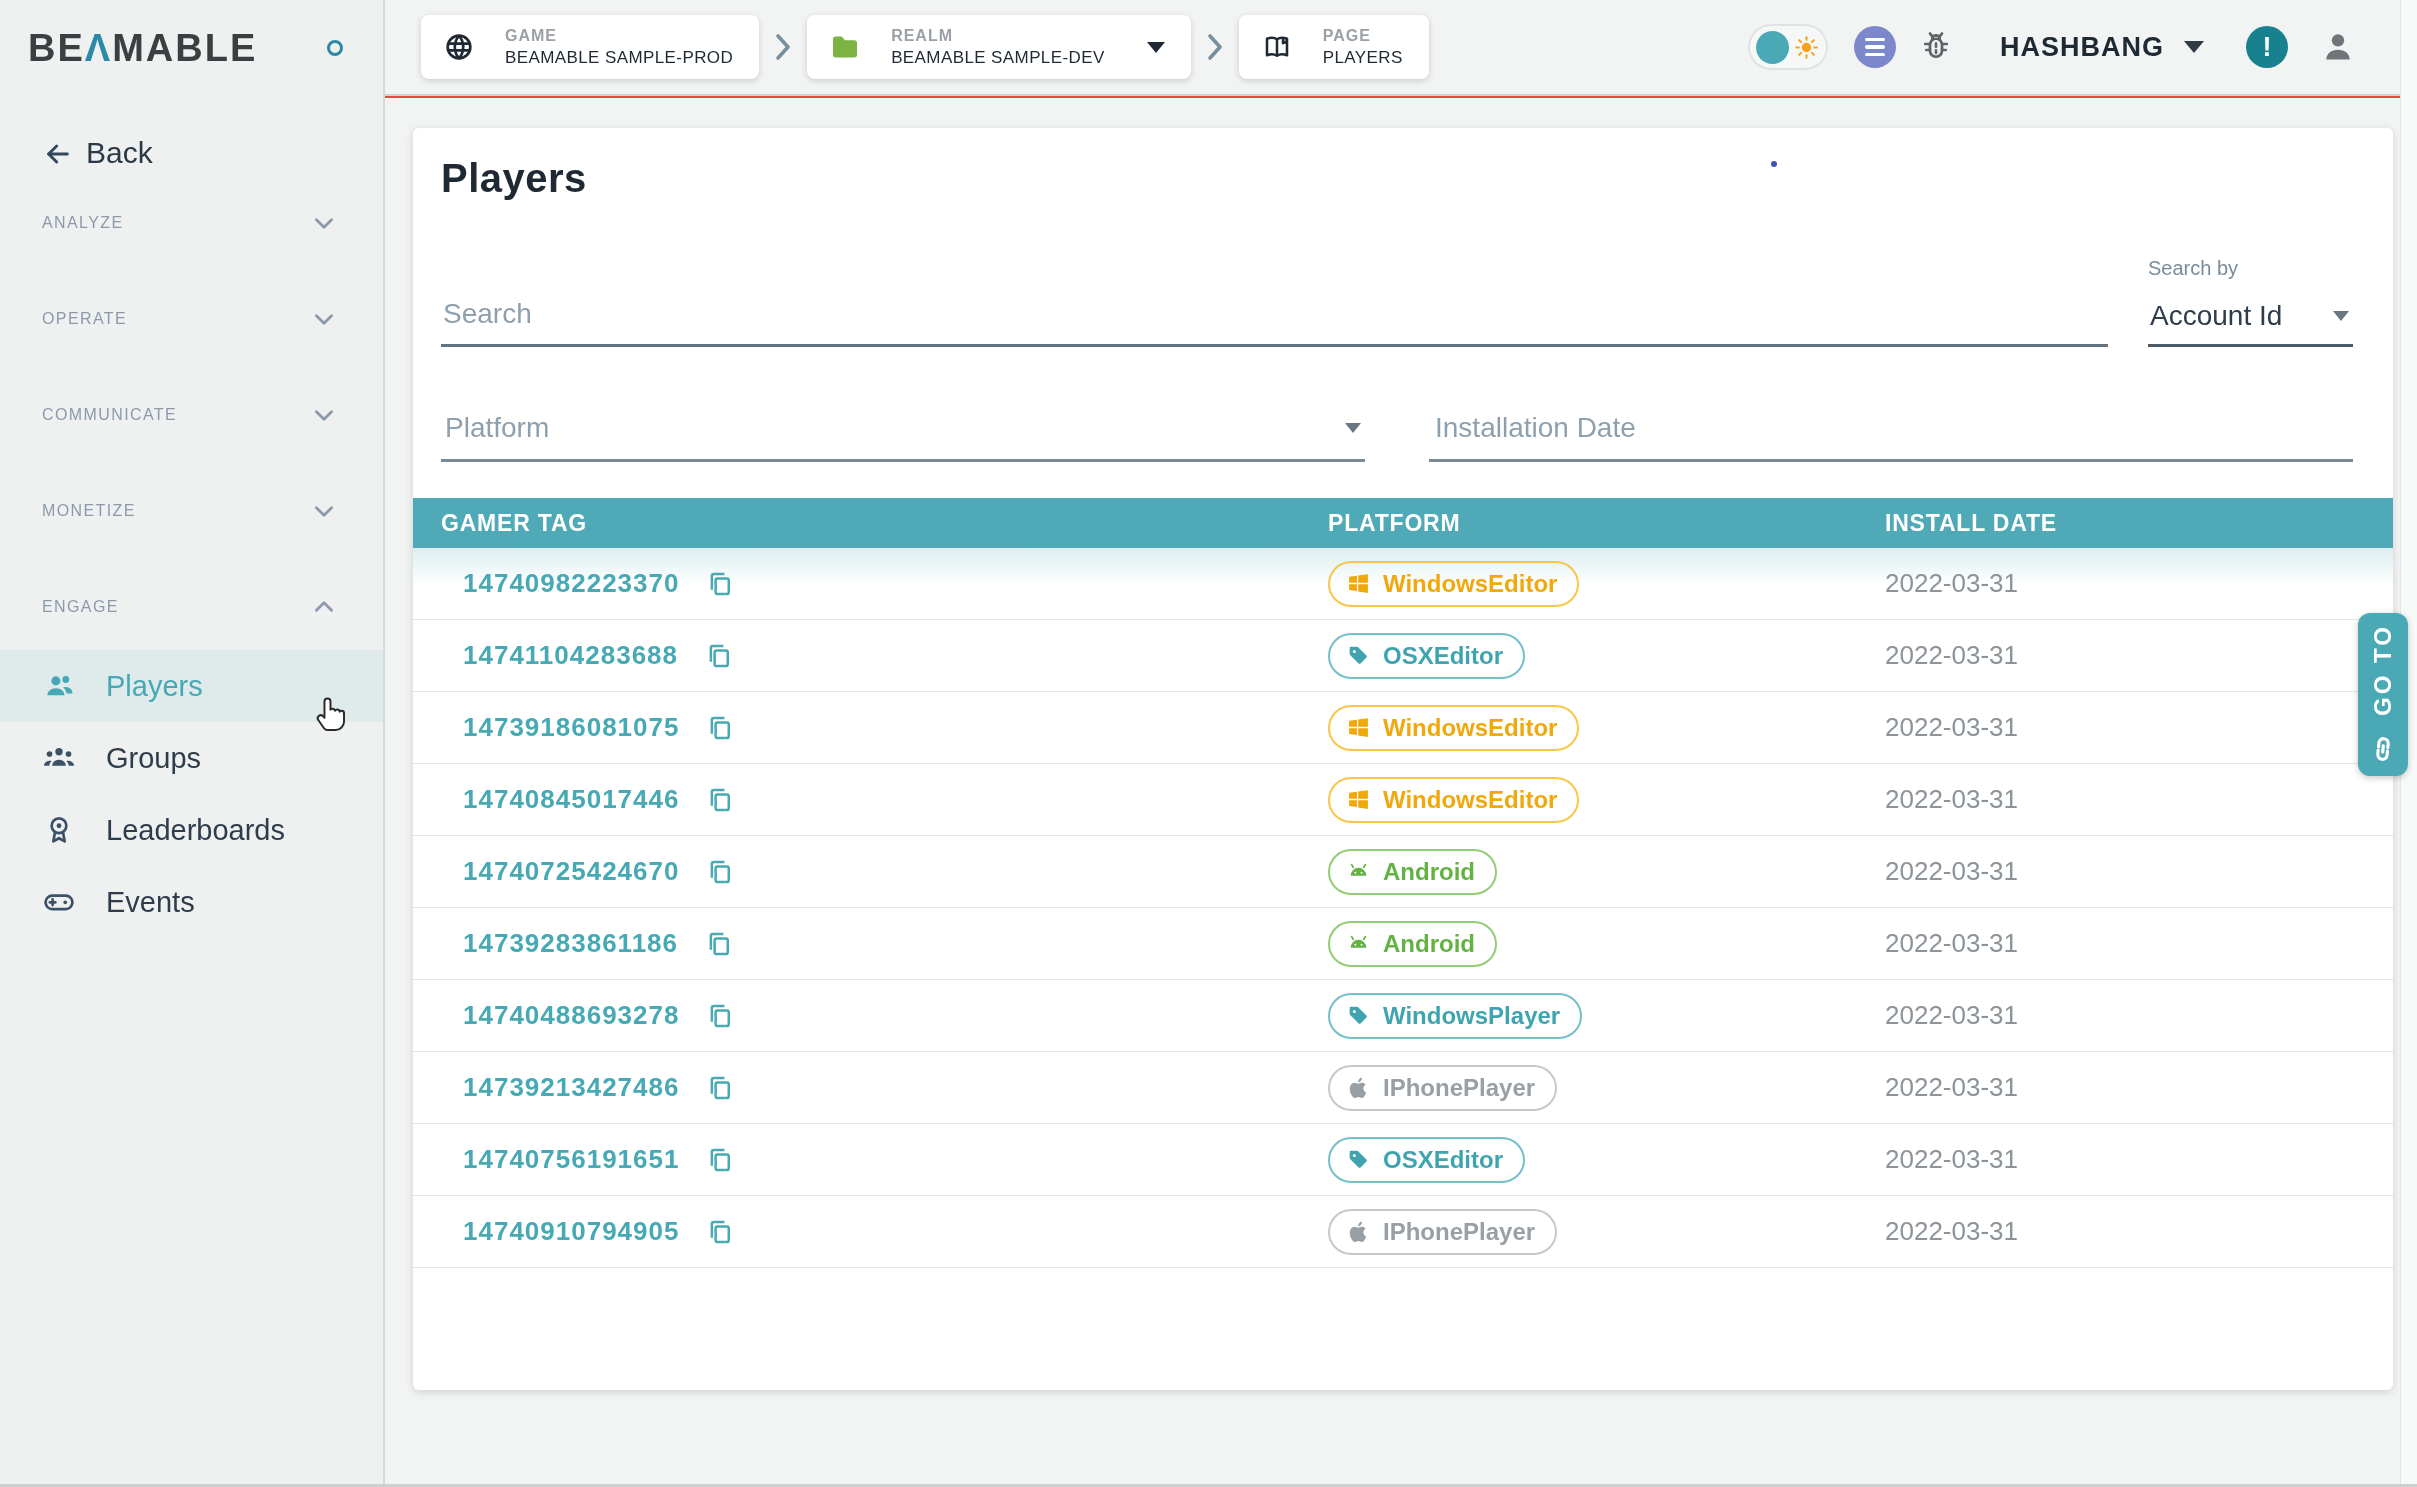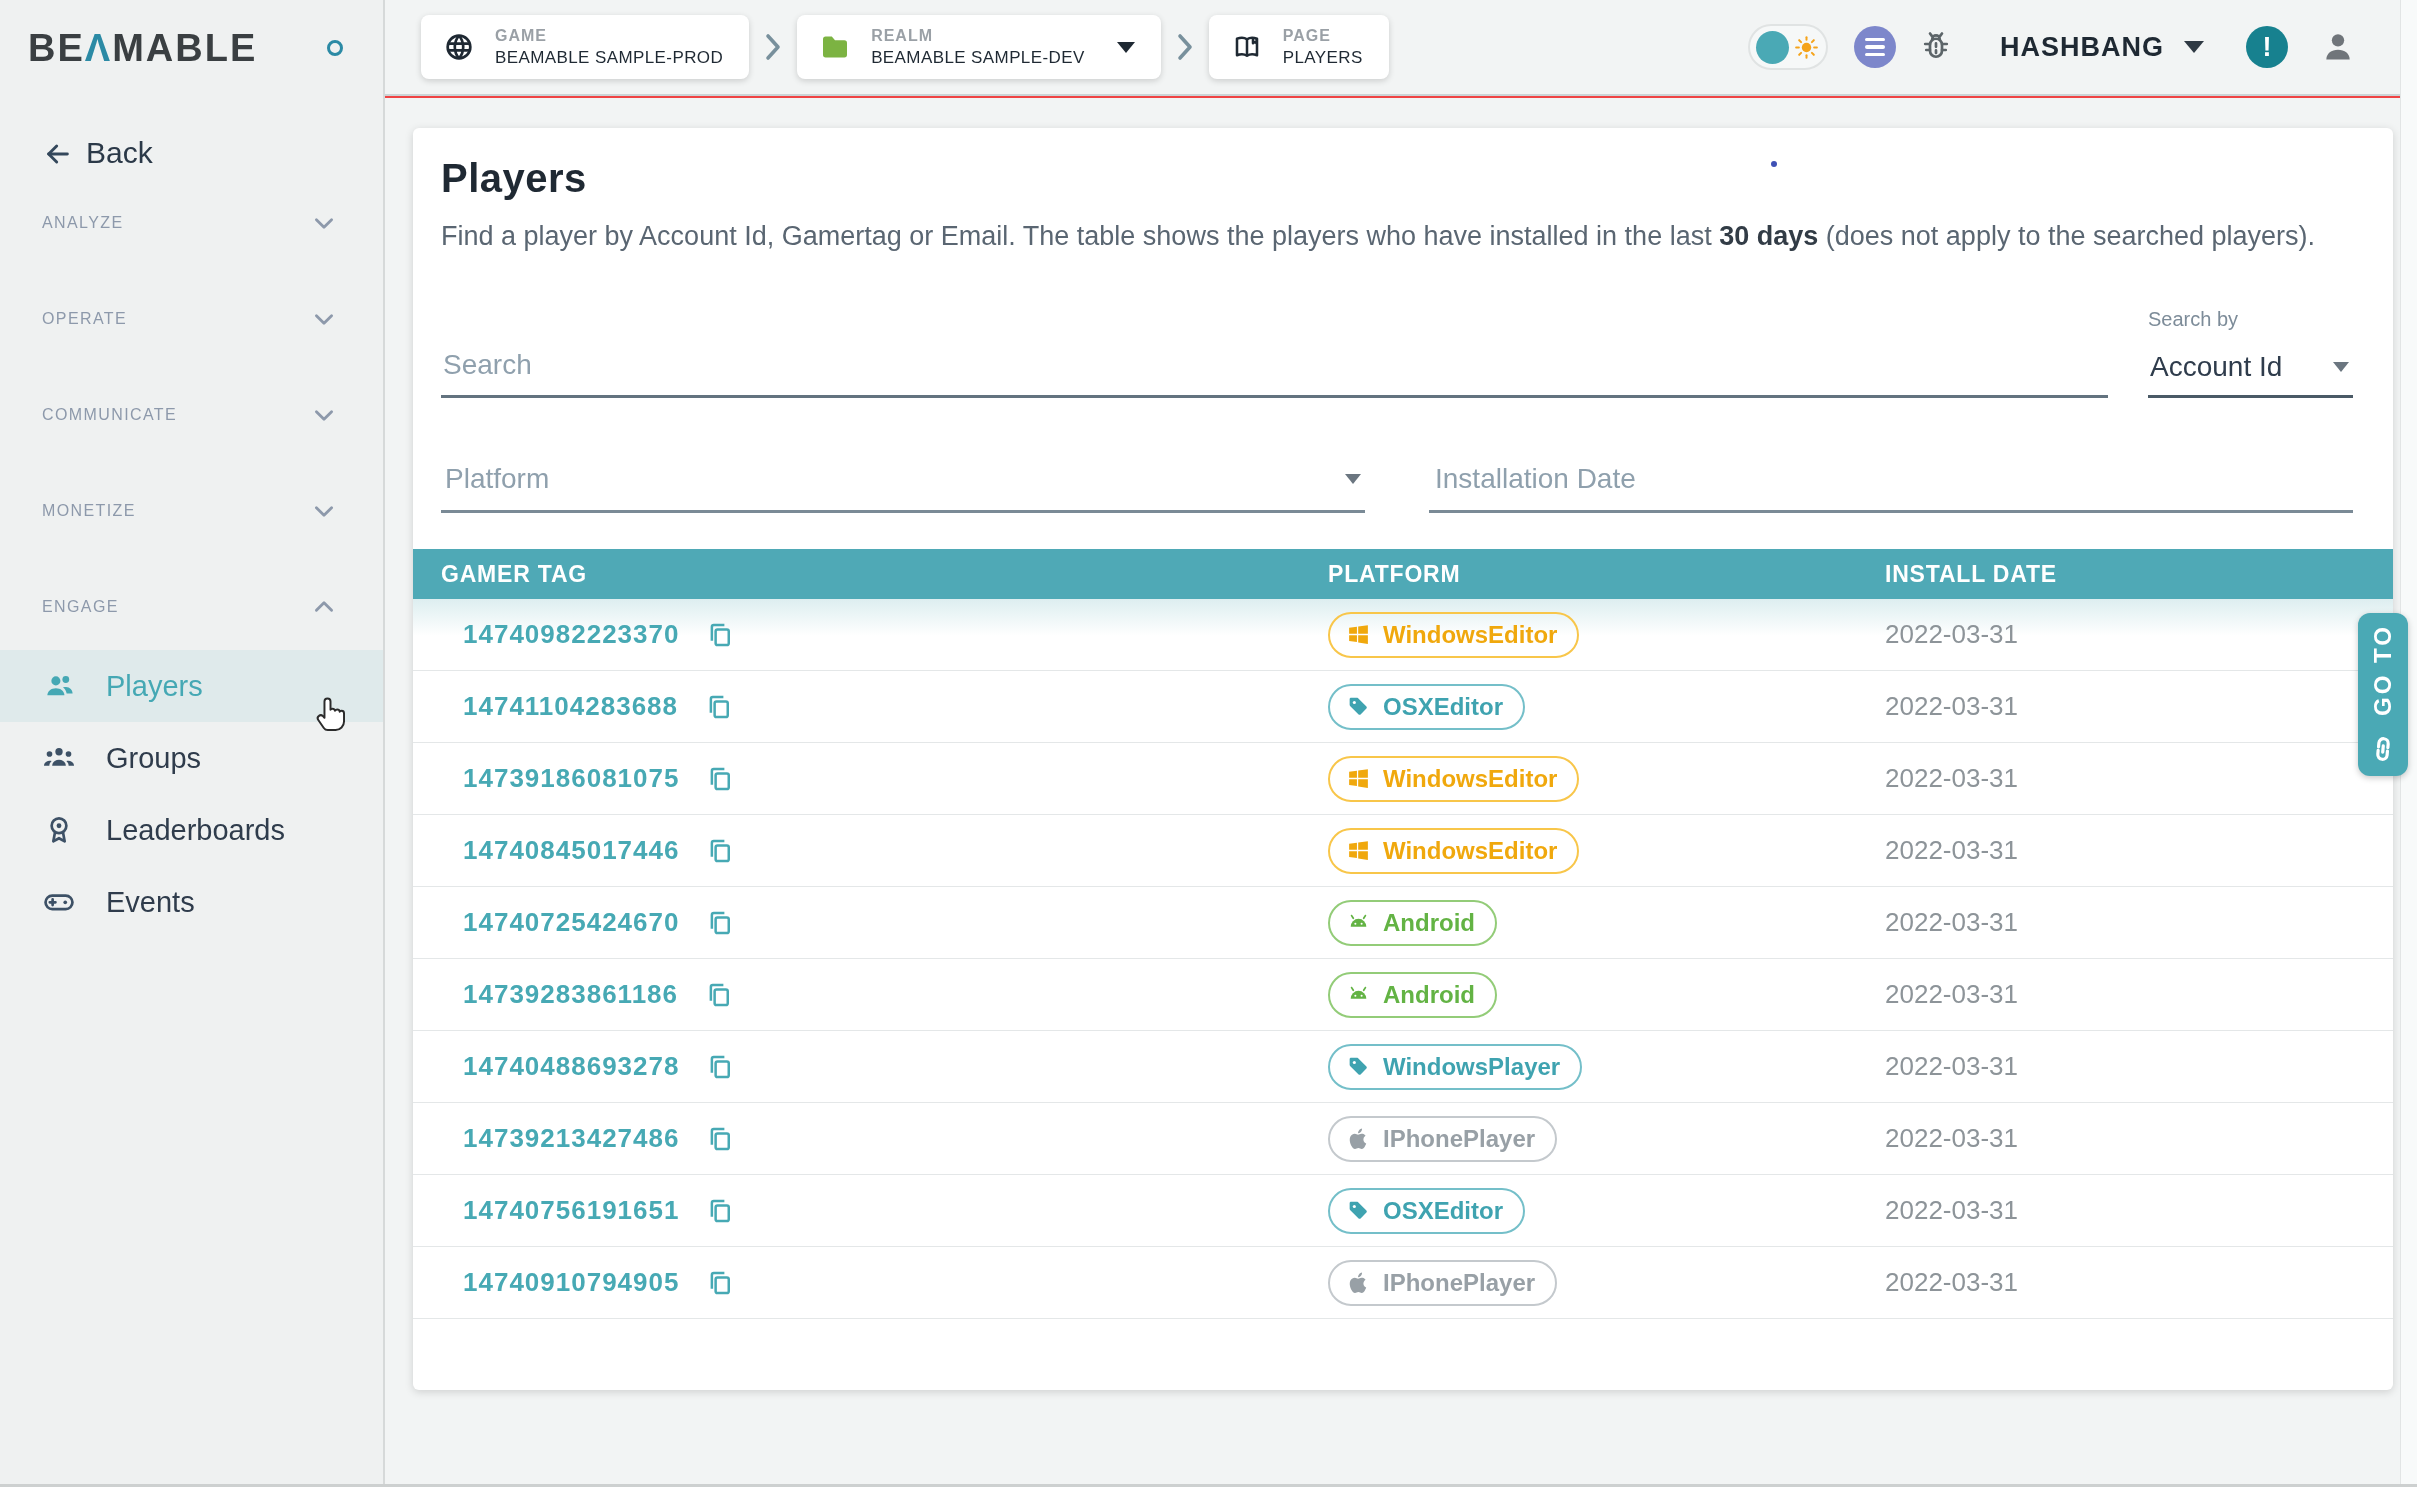--- a/index.html
+++ b/index.html
@@ -29,21 +29,21 @@
             font-size:29px;color:#2f3c4c;cursor:pointer;}
   .item-row .icn{width:34px;height:34px;color:#3d5166;flex:0 0 auto;}
   .item-row.active{background:#dfeaeb;color:#45a8b4;}
   .item-row.active .icn{color:#45a8b4;}
 
   
   .topbar{position:absolute;left:385px;top:0;right:17px;height:96px;background:#f2f4f4;
           border-bottom:2px solid #ccd4d6;display:flex;align-items:center;z-index:5;}
   .breadcrumbs{display:flex;align-items:center;margin-left:36px;}
   .crumb{background:#fff;border-radius:8px;box-shadow:0 2px 6px rgba(0,0,0,.16);
-         height:64px;display:flex;align-items:center;padding:0 26px 0 22px;gap:20px;cursor:pointer;}
+         height:64px;display:flex;align-items:center;padding:0 26px 0 22px;gap:30px;cursor:pointer;}
   .crumb .icn{width:32px;height:32px;color:#1f2933;flex:0 0 auto;}
   .crumb-labels{display:flex;flex-direction:column;justify-content:center;gap:3px;}
   .crumb-kind{font-size:16px;font-weight:600;color:#9aa0a6;letter-spacing:1px;}
   .crumb-value{font-size:17px;font-weight:400;color:#1f2933;letter-spacing:.4px;white-space:nowrap;}
   .crumb-caret{width:0;height:0;border-left:9px solid transparent;border-right:9px solid transparent;
                border-top:11px solid #1f2933;margin-left:12px;}
   .crumb-sep{margin:0 15px;width:18px;height:30px;color:#78909c;}
   .topbar-right{margin-left:auto;display:flex;align-items:center;padding-right:42px;}
   .theme-toggle{width:80px;height:46px;border:2px solid #e0e3e3;border-radius:24px;background:#f6f8f8;
                 display:flex;align-items:center;justify-content:space-between;padding:0 6px;cursor:pointer;}
@@ -339,21 +339,20 @@
           </svg>
       </span>
     </div>
   </header>
 
   <main class="content">
     <section class="card">
       <div class="blue-dot"></div>
       <div class="page-head">
         <h1 class="page-title">Players</h1>
-        <p class="page-desc"><span>Find a player by Account Id, Gamertag or Email. The table shows the players who have installed in the last </span><b>30 days</b><span> (does not apply to the searched players).</span></p>
       </div>
 
       <div class="search-row">
         <input class="search-input" type="text" placeholder="Search" style="">
         <div class="search-by">
           <div class="search-by-label">Search by</div>
           <div class="search-by-value">
             <span>Account Id</span>
             <span class="sel-caret"></span>
           </div>

